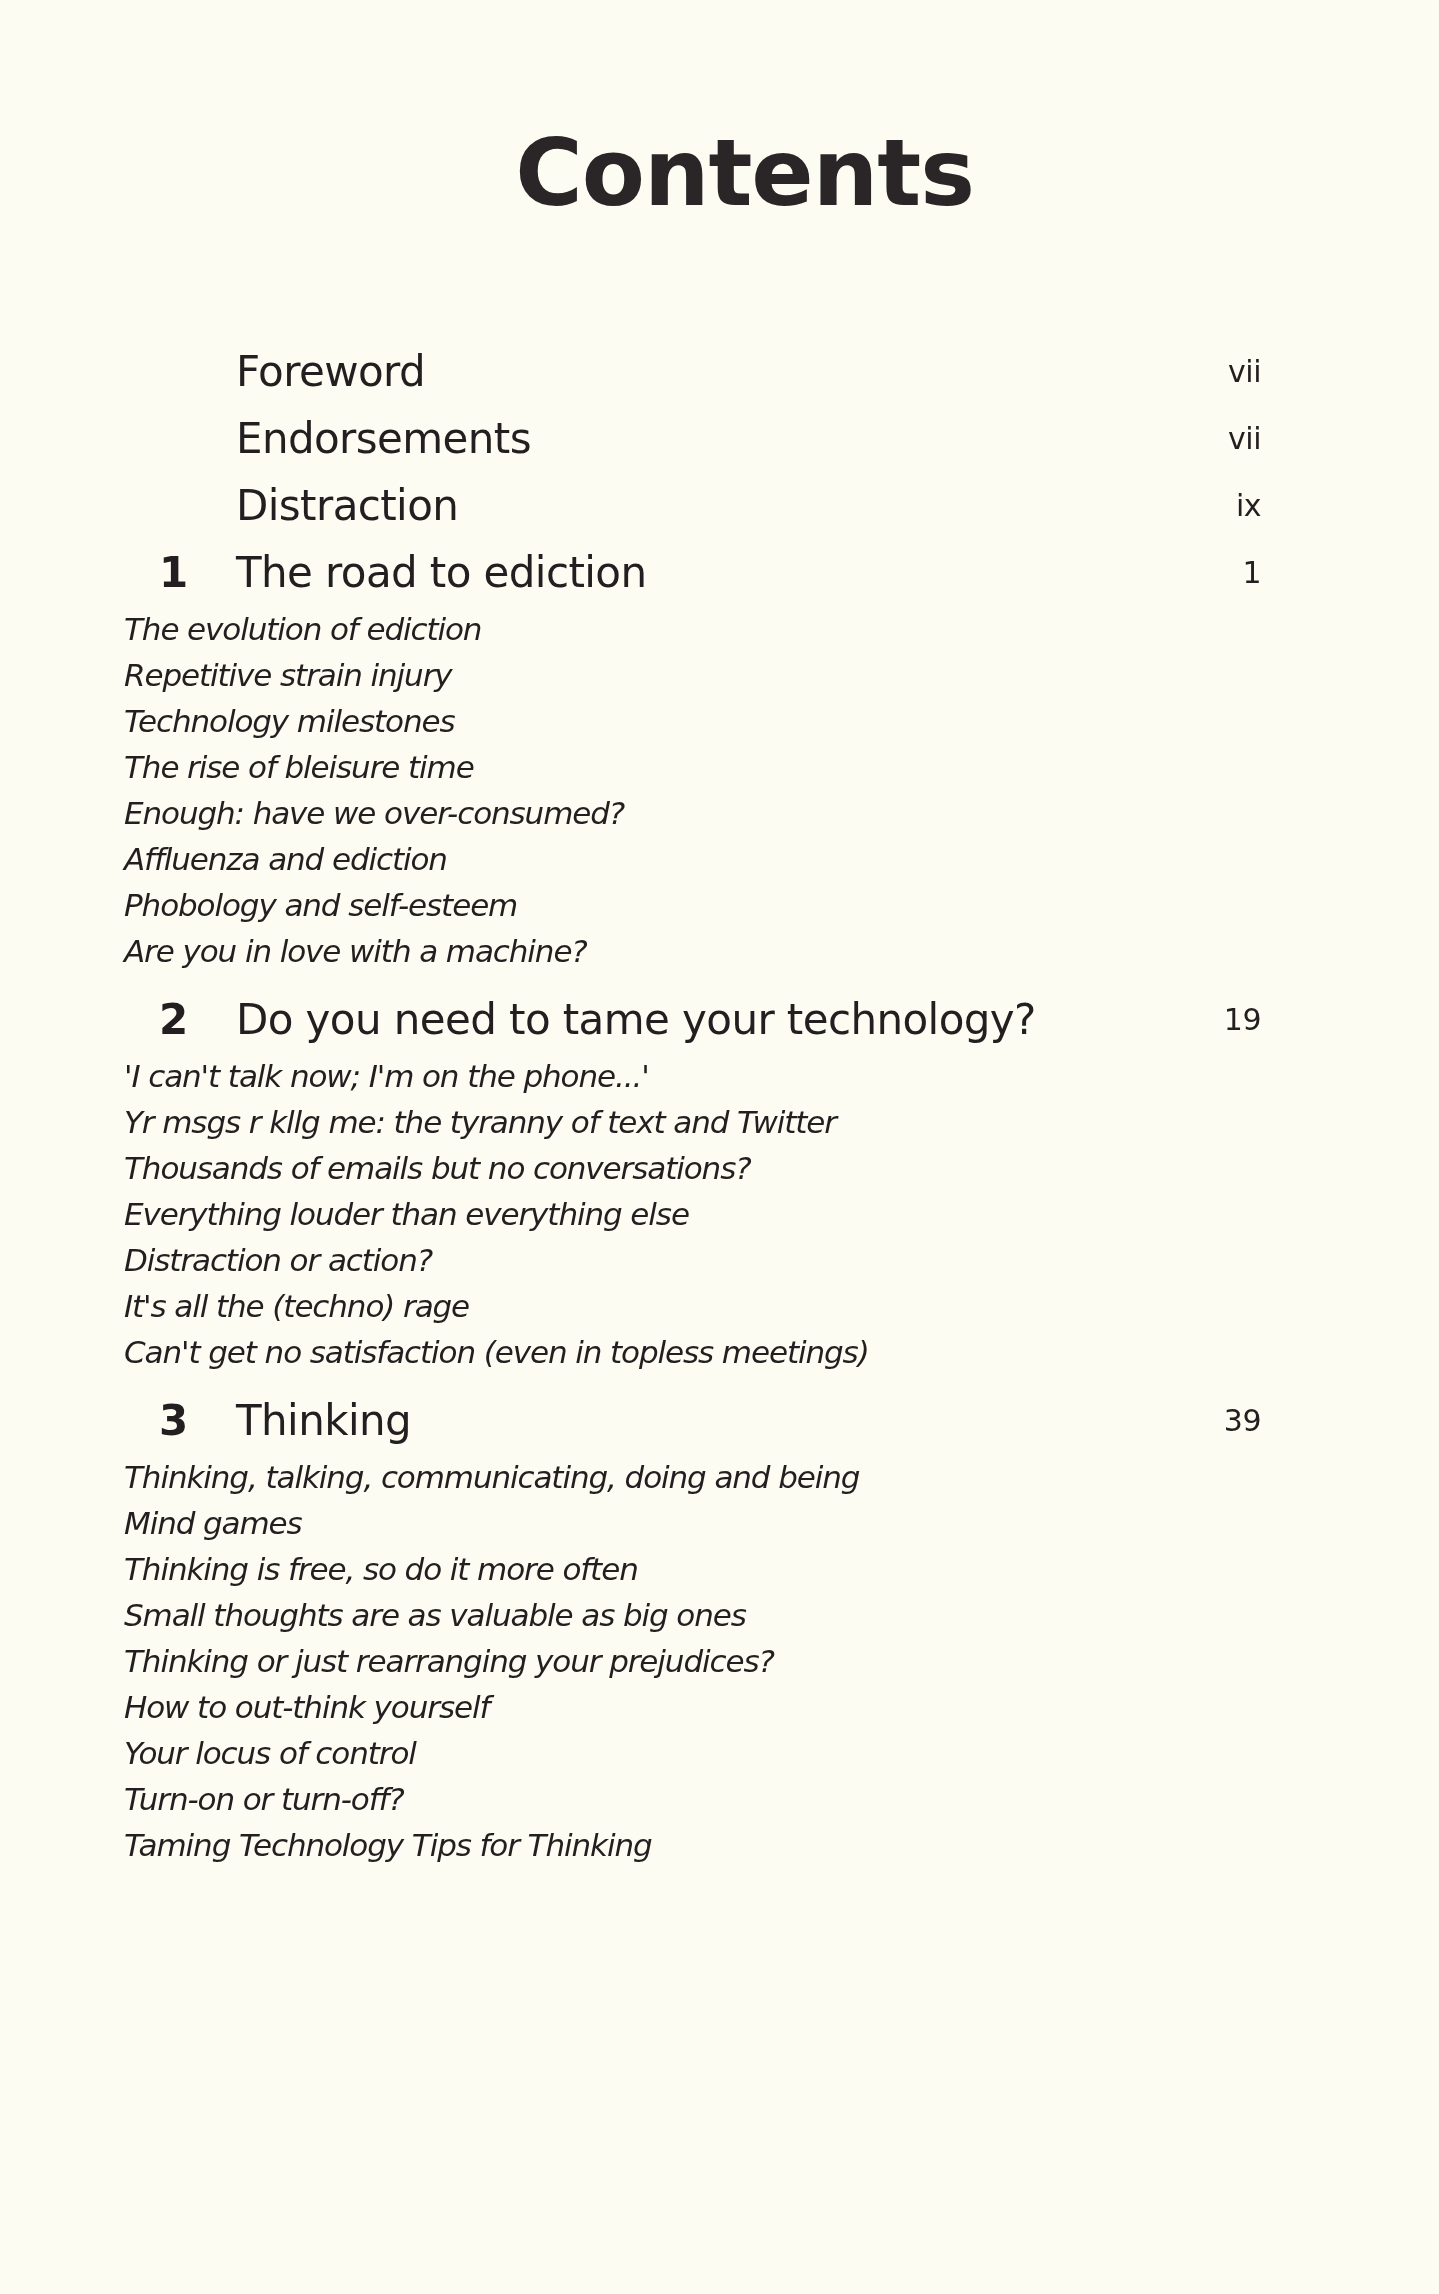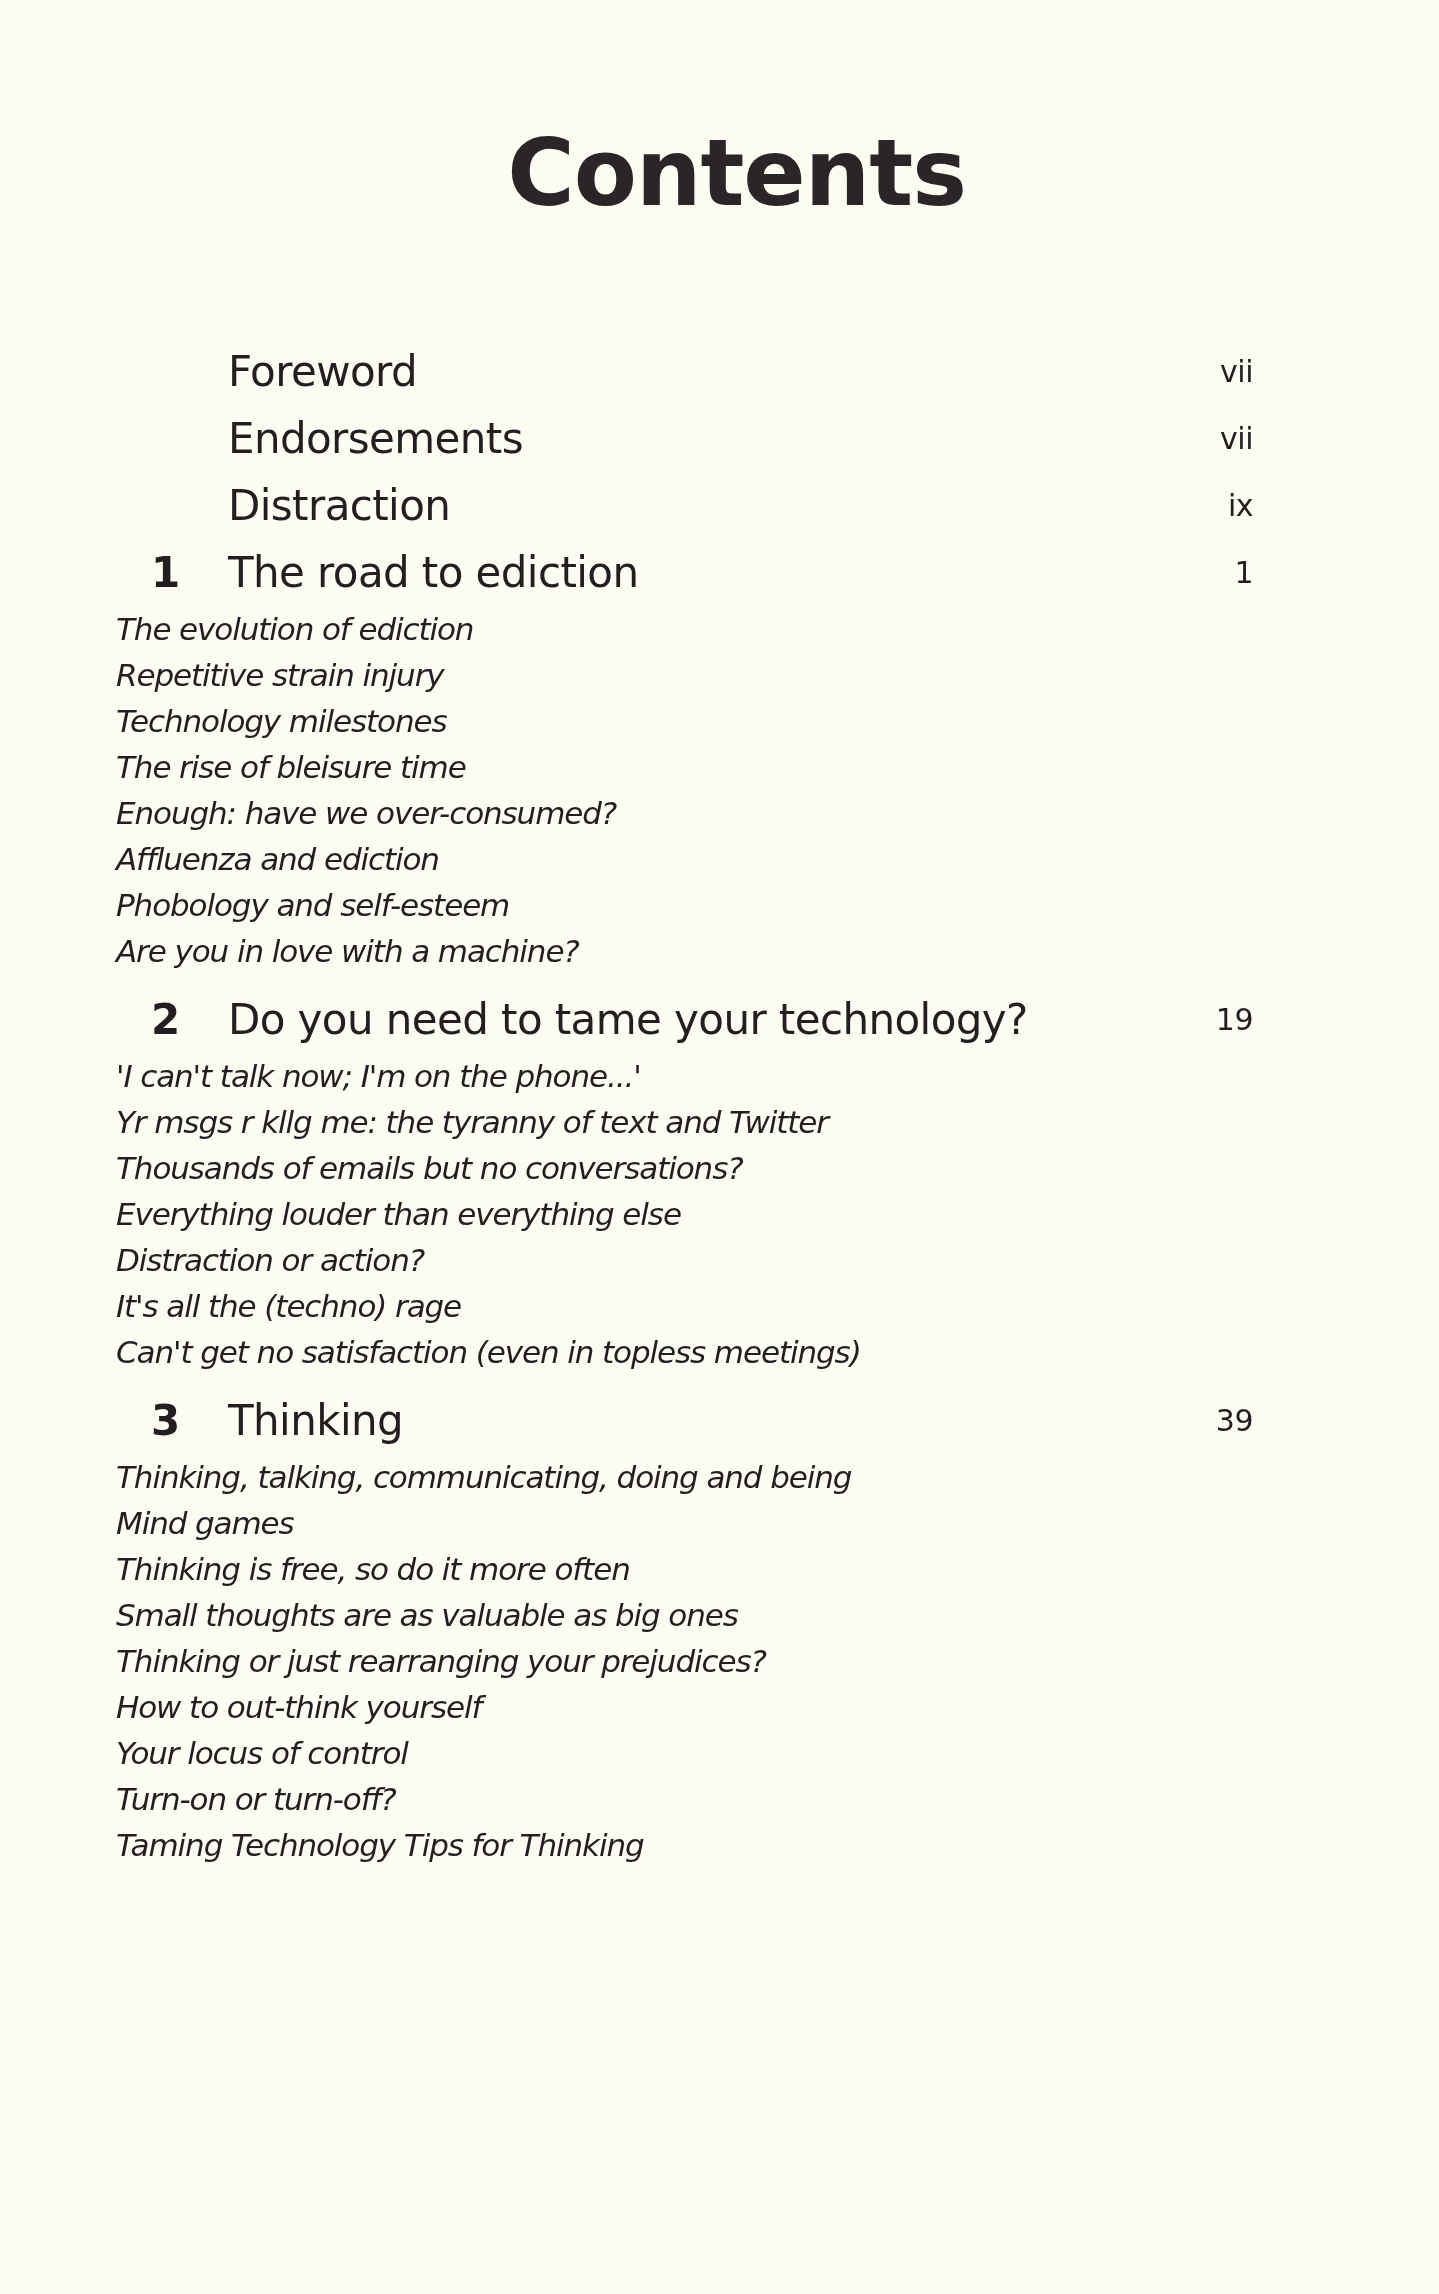--- a/index.html
+++ b/index.html
@@ -10,21 +10,21 @@
       width: 1439px;
       height: 2294px;
       background: #fdfcf3;
       color: #231f20;
       font-family: "DejaVu Sans", sans-serif;
       position: relative;
       overflow: hidden;
     }
     .page {
       position: absolute;
-      left: 0; top: 0;
+      left: 8px; top: 0;
       width: 1152px;
       height: 2294px;
       text-decoration: underline;
     }
     .title {
       position: absolute;
       right: 186px;
       top: 128px;
       font-size: 92px;
       font-weight: 600;

